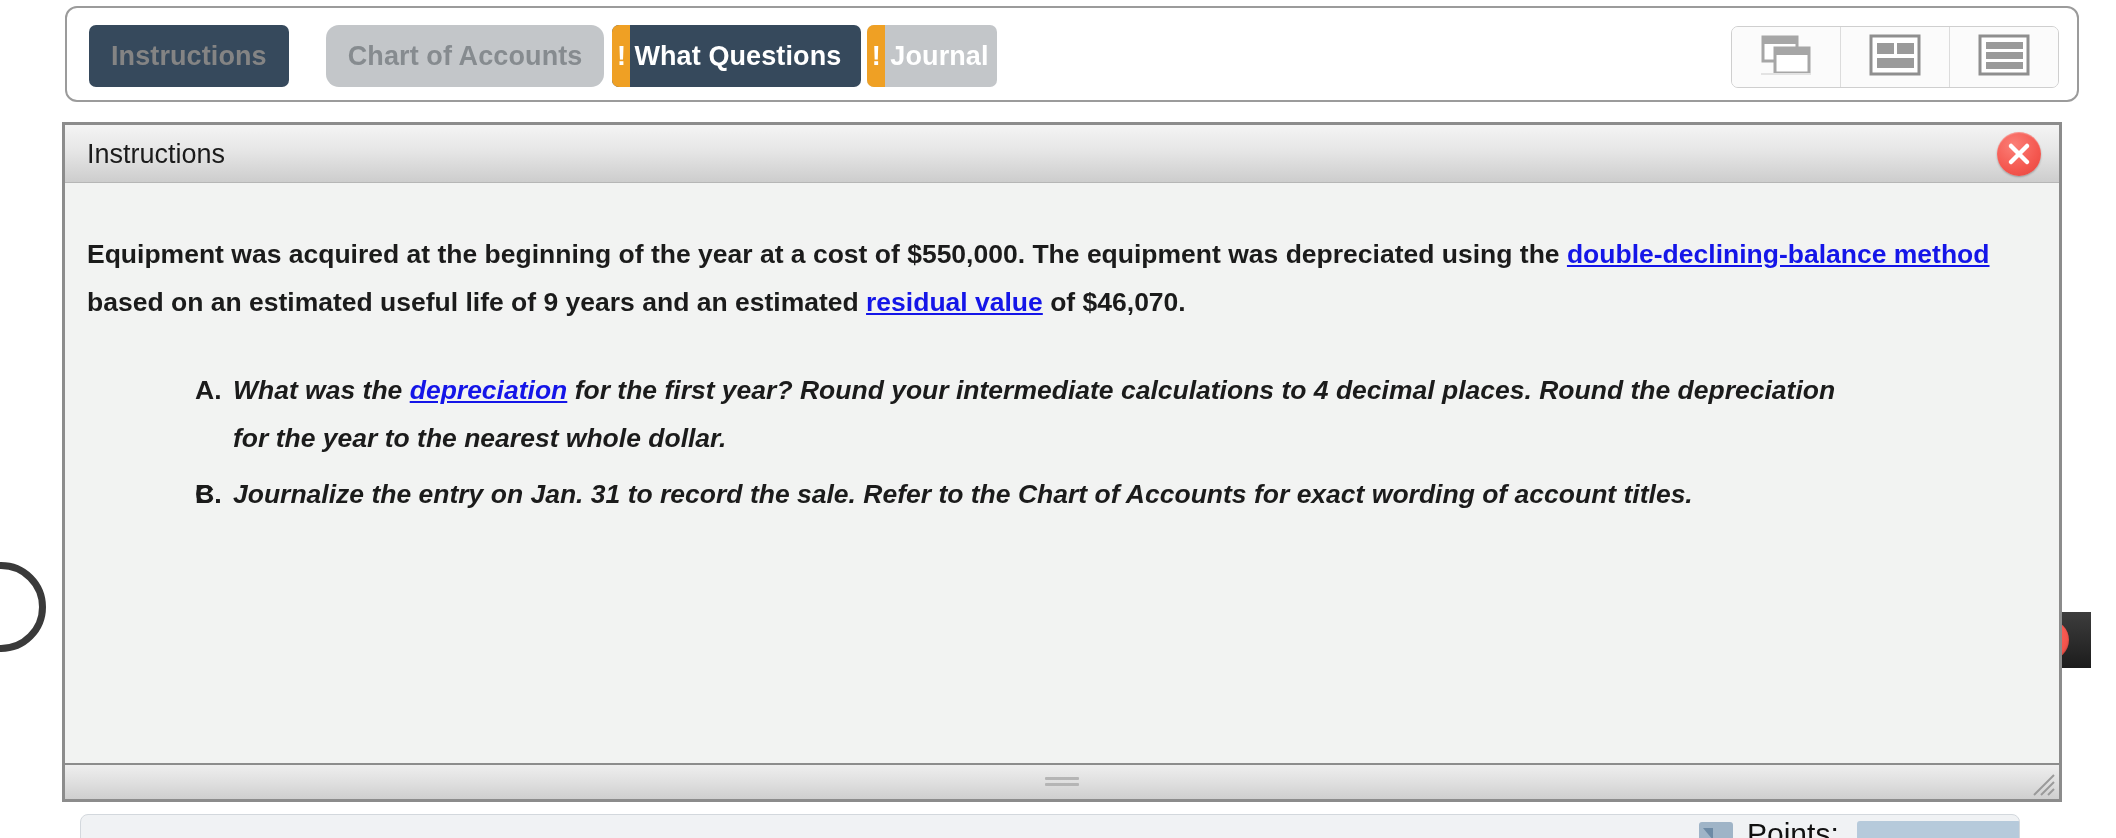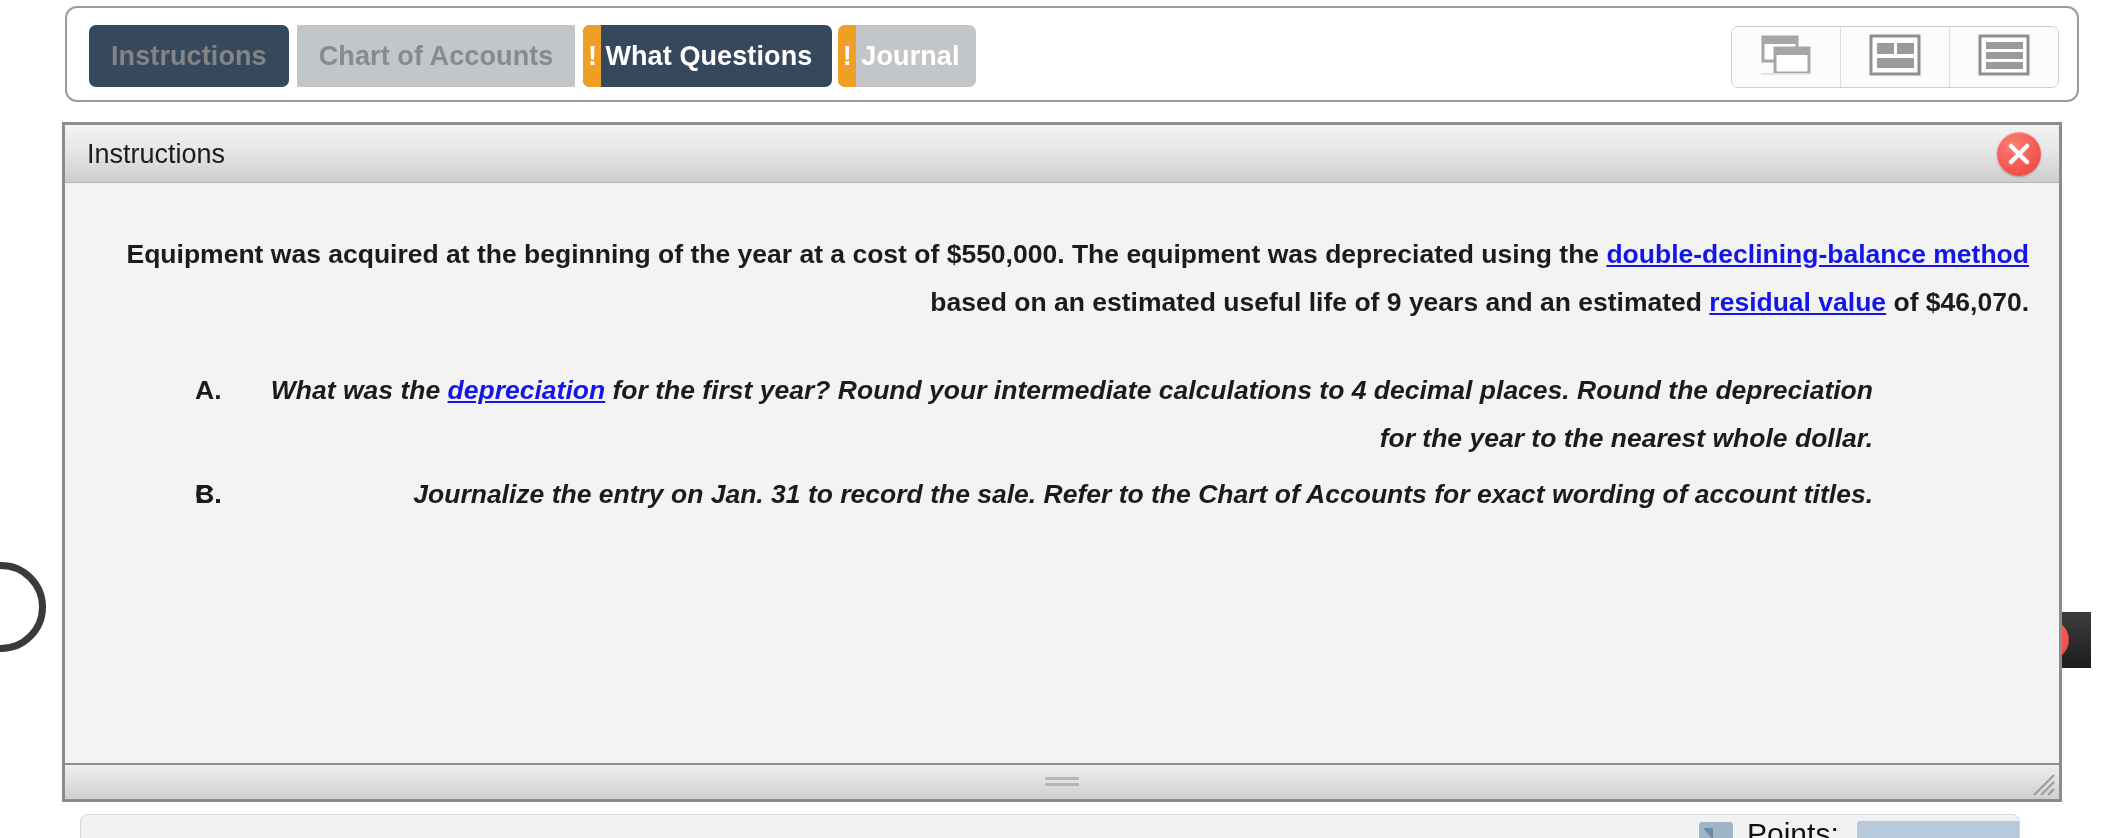--- a/index.html
+++ b/index.html
@@ -7,21 +7,20 @@
     padding: 0;
     background: #ffffff;
     font-family: "Liberation Sans", sans-serif;
   }
   #screen {
     position: relative;
     width: 2116px;
     height: 838px;
     overflow: hidden;
     background: #ffffff;
-    text-align: right;
   }
 
   
   .left-arc {
     position: absolute;
     left: -44px;
     top: 562px;
     width: 76px;
     height: 76px;
     border: 7px solid #3a3a3a;
@@ -94,42 +93,43 @@
     margin-right: 8px;
     border-radius: 7px;
     overflow: hidden;
     background: #36495c;
   }
   .tab-instructions .tab-body { color: #848484; }
 
   
   .tab-coa {
     margin-right: 8px;
-    border-radius: 1px;
+    border-radius: 13px;
     overflow: hidden;
     background: #c3c6c9;
+    margin-left: 29px;
   }
   .tab-coa .tab-body { color: #868b8f; }
 
   
   .tab-firstq {
     margin-right: 6px;
     border-radius: 7px;
     overflow: hidden;
     background: #36495c;
   }
   .tab-firstq .tab-body { color: #ffffff; padding-left: 4px; padding-right: 20px; }
 
   
   .tab-journal {
     border-radius: 7px;
     overflow: hidden;
     background: #c3c6c9;
   }
-  .tab-journal .tab-body { color: #ffffff; padding-left: 5px; padding-right: 16px; }
+  .tab-journal .tab-body { color: #ffffff; padding-left: 5px; padding-right: 8px; }
 
   .bang {
     display: flex;
     align-items: center;
     justify-content: center;
     width: 18px;
     height: 100%;
     background: #efa024;
     color: #ffffff;
     font-size: 27px;

